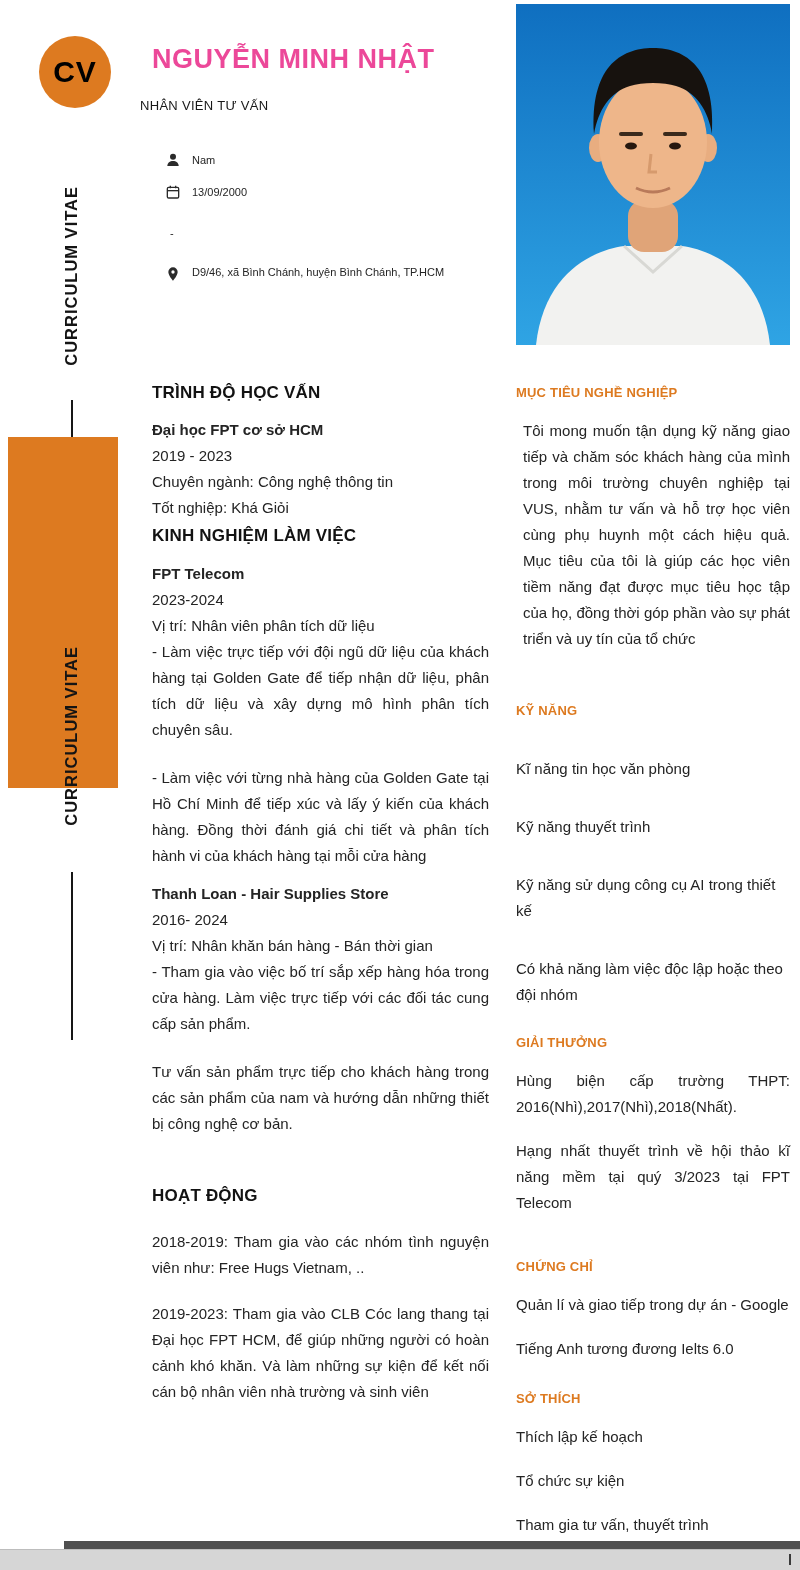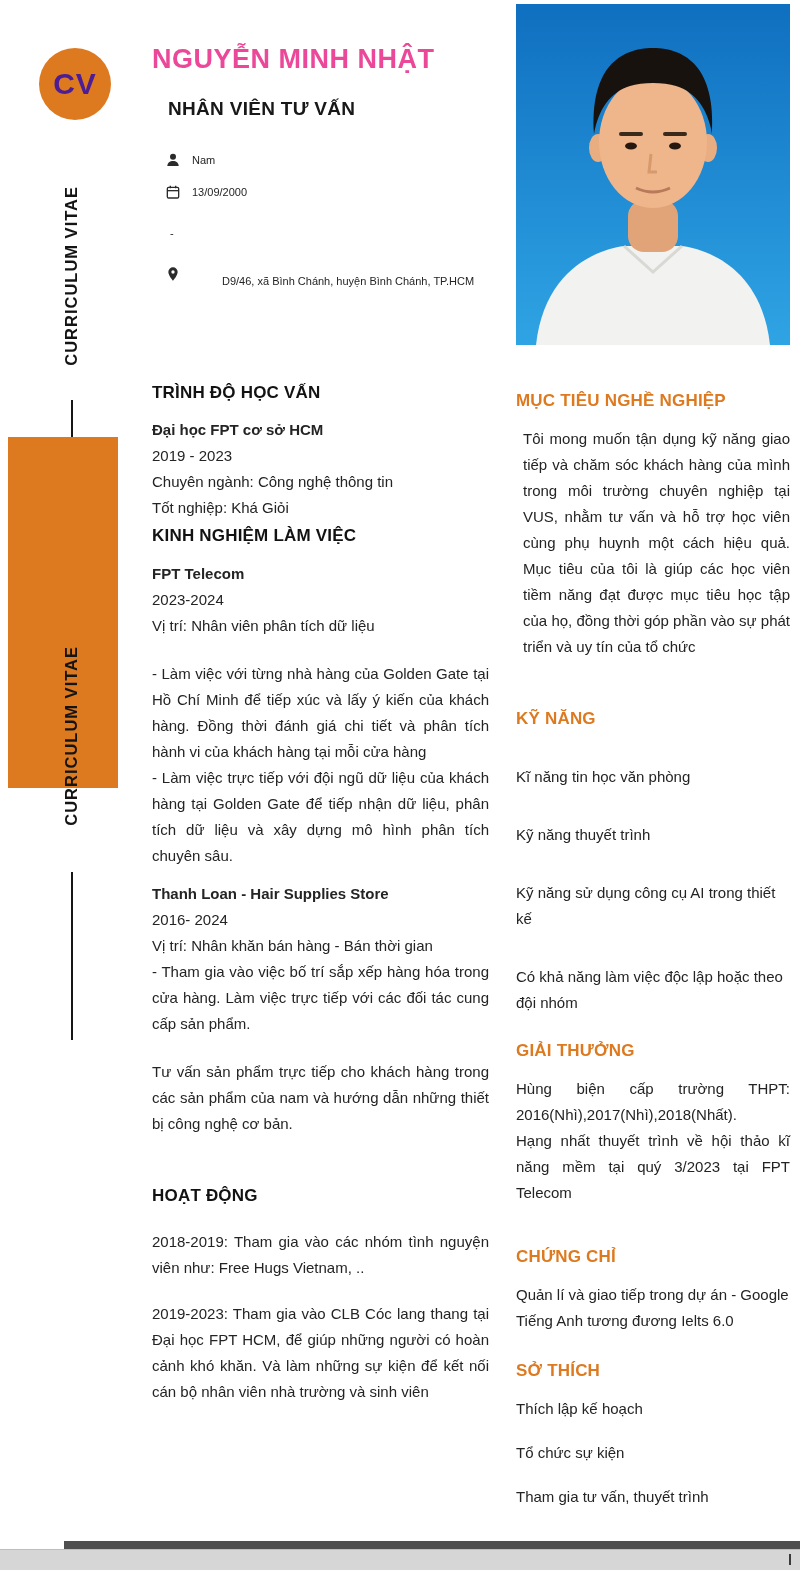--- a/index.html
+++ b/index.html
@@ -11,41 +11,41 @@
     height: 1570px;
     margin: 0 auto;
     background: #ffffff;
     font-family: "Liberation Sans", "DejaVu Sans", sans-serif;
     color: #242424;
     overflow: hidden;
   }
 
   
   .badge {
-    position: absolute; left: 39px; top: 48px;
+    position: absolute; left: 39px; top: 36px;
     width: 72px; height: 72px; border-radius: 50%;
     background: var(--accent);
-    color: #4c1d95; font-size: 30px; font-weight: bold; letter-spacing: 1px;
+    color: #000000; font-size: 30px; font-weight: bold; letter-spacing: 1px;
     display: flex; align-items: center; justify-content: center;
   }
   .name {
     position: absolute; left: 152px; top: 44px;
     font-size: 27px; font-weight: bold; color: #ec4899; letter-spacing: 0.5px;
   }
   .job-title {
-    position: absolute; left: 168px; top: 98px;
-    font-size: 19px; font-weight: bold; color: #181818; letter-spacing: 0.3px;
+    position: absolute; left: 140px; top: 98px;
+    font-size: 13px; font-weight: normal; color: #181818; letter-spacing: 0.3px;
   }
 
   
   .personal { position: absolute; left: 165px; top: 150px; width: 310px; font-size: 11px; }
   .prow { display: flex; align-items: flex-start; margin-bottom: 12px; line-height: 20px; }
   .picon { width: 17px; flex: none; margin-right: 10px; display: inline-flex; padding-top: 2px; }
   .prow.dash { margin-top: 21px; margin-bottom: 21px; padding-left: 5px; }
-  .prow.addr .ptext { line-height: 34px; margin-left: 30px; }
+  .prow.addr .ptext { line-height: 17px; }
 
   
   .photo {
     position: absolute; left: 516px; top: 4px; width: 274px; height: 341px;
     overflow: hidden;
   }
 
   
   .vtext {
     position: absolute;
@@ -65,29 +65,29 @@
   }
 
   
   .col-left  { position: absolute; left: 152px; top: 380px; width: 337px; font-size: 15px; line-height: 26px; }
   .col-right { position: absolute; left: 516px; top: 380px; width: 274px; font-size: 15px; line-height: 26px; }
 
   .lhead { font-size: 17px; font-weight: bold; color: #121212; letter-spacing: 0.2px; margin: 0 0 11px 0; line-height: 26px; }
   .lhead.exp { margin-top: 2px; margin-bottom: 12px; }
   .lhead.act { margin-top: 46px; margin-bottom: 20px; }
 
-  .rhead { font-size: 17px; font-weight: bold; color: var(--accent); letter-spacing: 0.2px; margin: 8px 0 12px 0; line-height: 26px; }
+  .rhead { font-size: 13px; font-weight: bold; color: var(--accent); letter-spacing: 0.2px; margin: 0 0 12px 0; line-height: 26px; }
   .rhead.skills  { margin-top: 46px; }
   .rhead.awards  { margin-top: 22px; }
   .rhead.certs   { margin-top: 38px; }
   .rhead.hobbies { margin-top: 24px; }
 
   .bold { font-weight: bold; }
   .para { text-align: justify; margin: 0; }
-  .gap18 { }
+  .gap18 { margin-top: 18px; }
   .gap20 { margin-top: 20px; }
   .gap22 { margin-top: 22px; }
   .job2 { margin-top: 12px; }
   .obj { padding-left: 7px; }
   .skill { margin-bottom: 8px; margin-top: 32px; }
   .hobby { margin-bottom: 18px; }
 
   
   .scroll-strip {
     position: absolute; left: 0; right: 0; bottom: 0; height: 21px;
@@ -184,22 +184,22 @@
       <div>Chuyên ngành: Công nghệ thông tin</div>
       <div>Tốt nghiệp: Khá Giỏi</div>
     </div>
 
     <h3 class="lhead exp">KINH NGHIỆM LÀM VIỆC</h3>
 
     <div>
       <div class="bold">FPT Telecom</div>
       <div>2023-2024</div>
       <div>Vị trí: Nhân viên phân tích dữ liệu</div>
+      <p class="para">- Làm việc trực tiếp với đội ngũ dữ liệu của khách hàng tại Golden Gate để tiếp nhận dữ liệu, phân tích dữ liệu và xây dựng mô hình phân tích chuyên sâu.</p>
       <p class="para gap22">- Làm việc với từng nhà hàng của Golden Gate tại Hồ Chí Minh để tiếp xúc và lấy ý kiến của khách hàng. Đồng thời đánh giá chi tiết và phân tích hành vi của khách hàng tại mỗi cửa hàng</p>
-      <p class="para">- Làm việc trực tiếp với đội ngũ dữ liệu của khách hàng tại Golden Gate để tiếp nhận dữ liệu, phân tích dữ liệu và xây dựng mô hình phân tích chuyên sâu.</p>
     </div>
 
     <div class="job2">
       <div class="bold">Thanh Loan - Hair Supplies Store</div>
       <div>2016- 2024</div>
       <div>Vị trí: Nhân khăn bán hàng - Bán thời gian</div>
       <p class="para">- Tham gia vào việc bố trí sắp xếp hàng hóa trong cửa hàng. Làm việc trực tiếp với các đối tác cung cấp sản phẩm.</p>
       <p class="para gap22">Tư vấn sản phẩm trực tiếp cho khách hàng trong các sản phẩm của nam và hướng dẫn những thiết bị công nghệ cơ bản.</p>
     </div>
 

